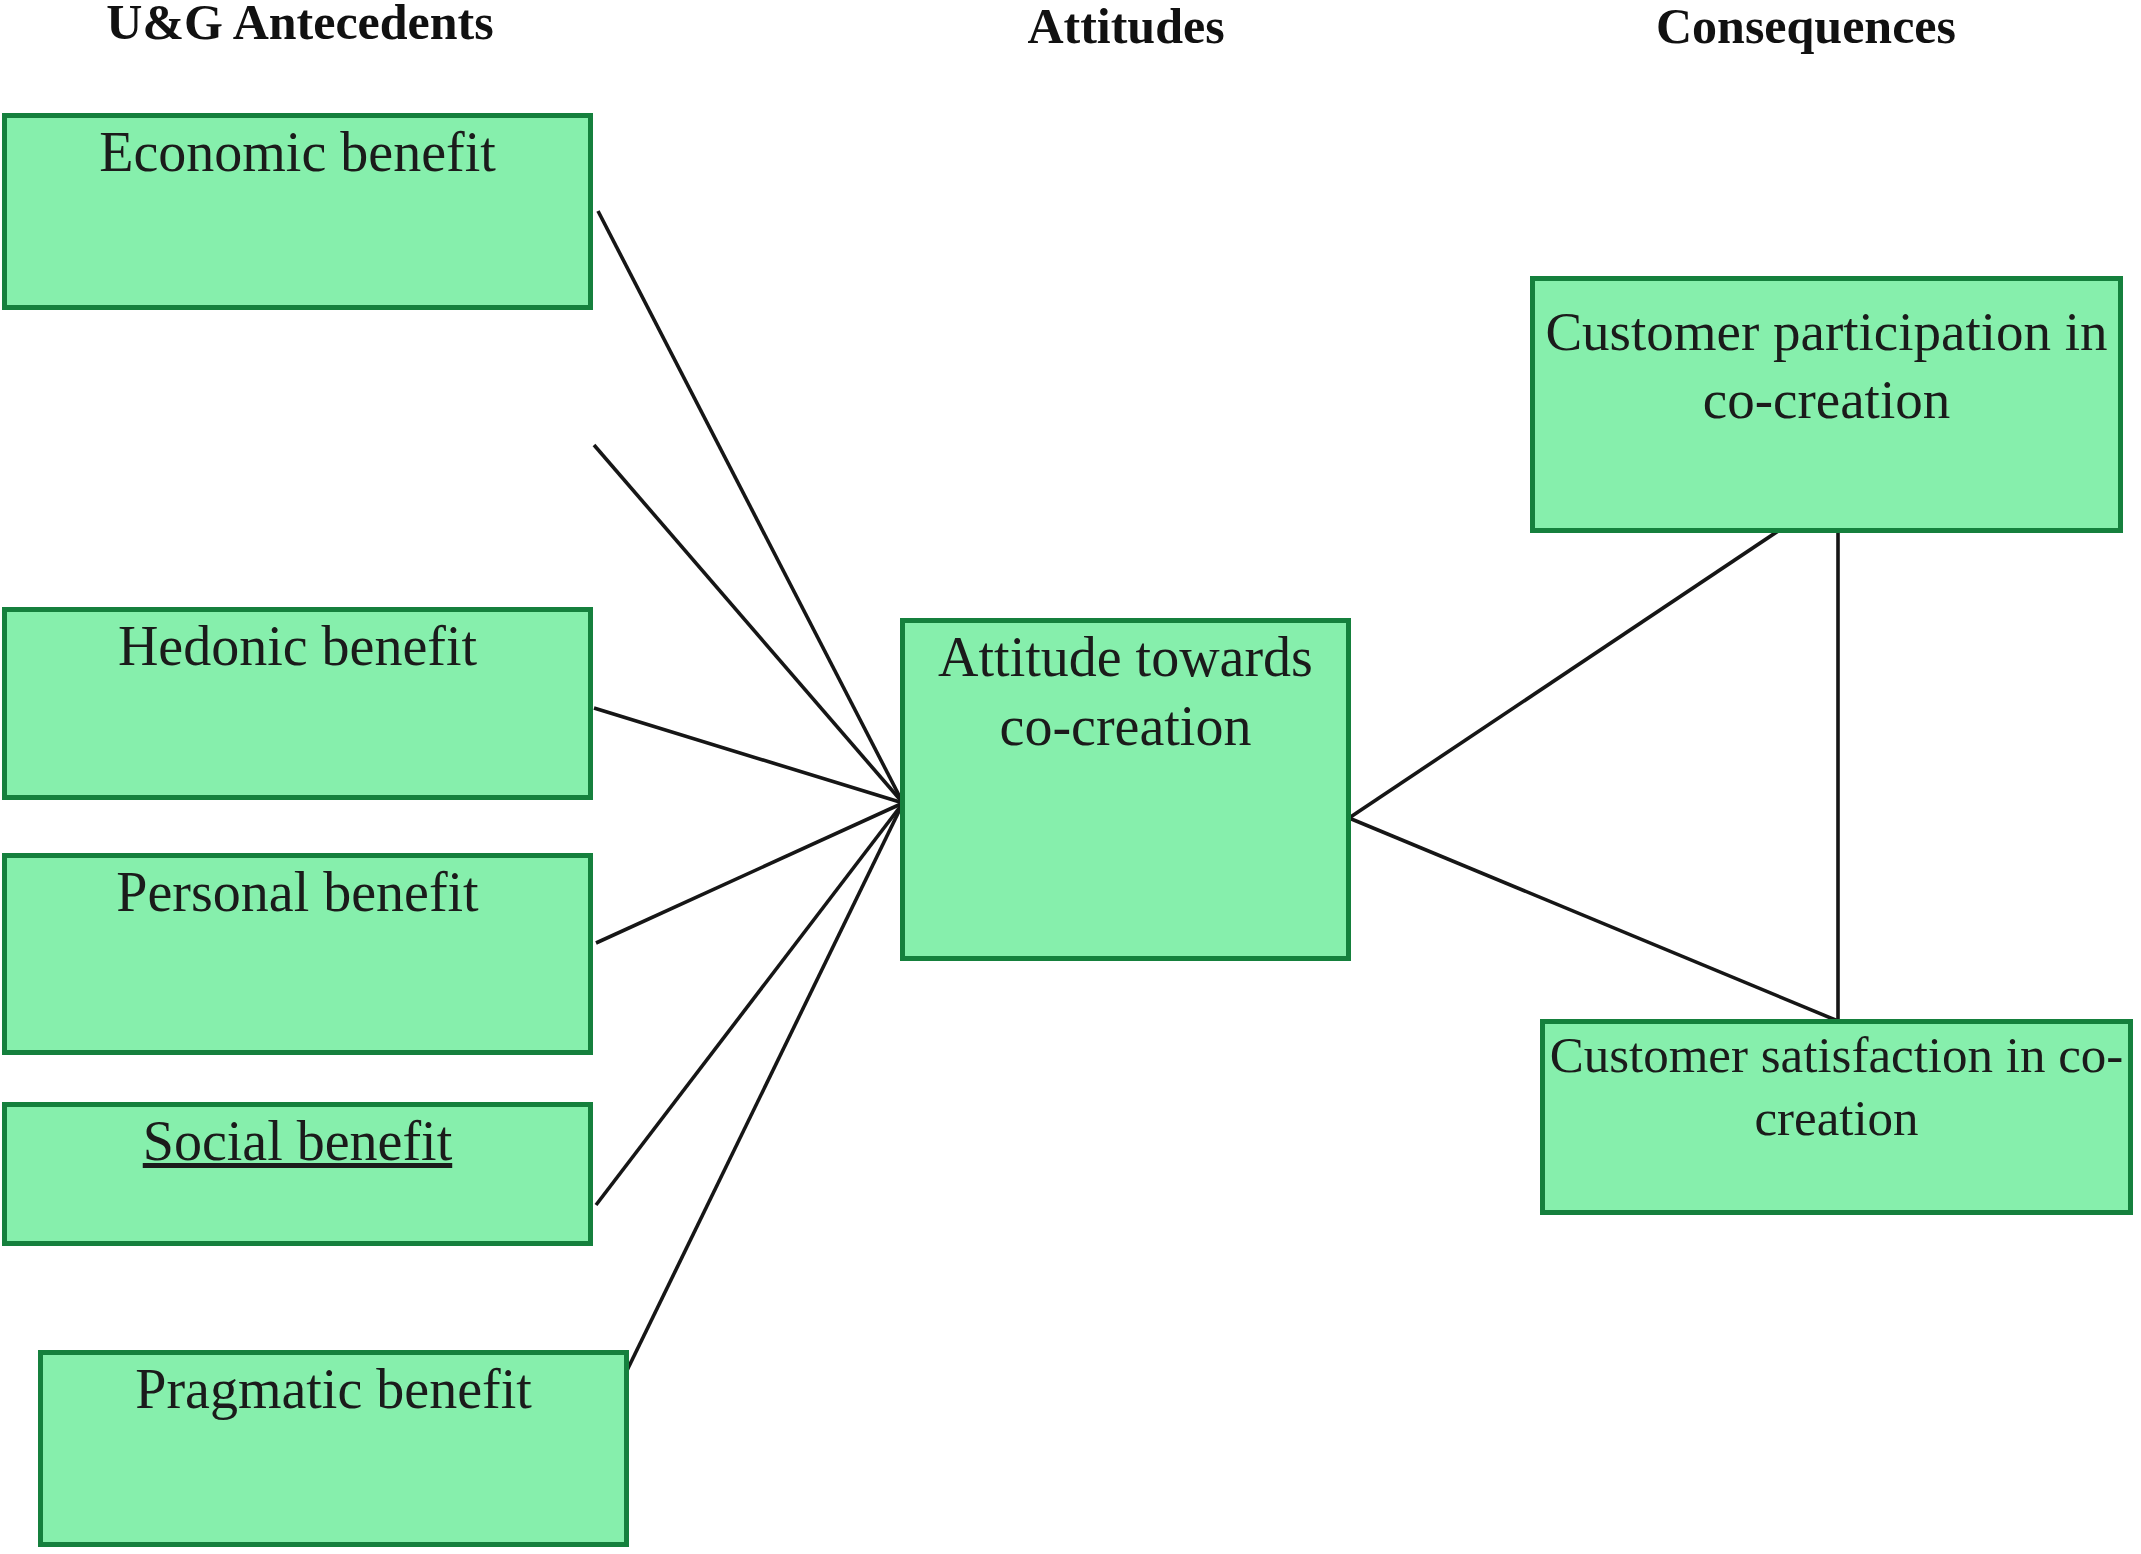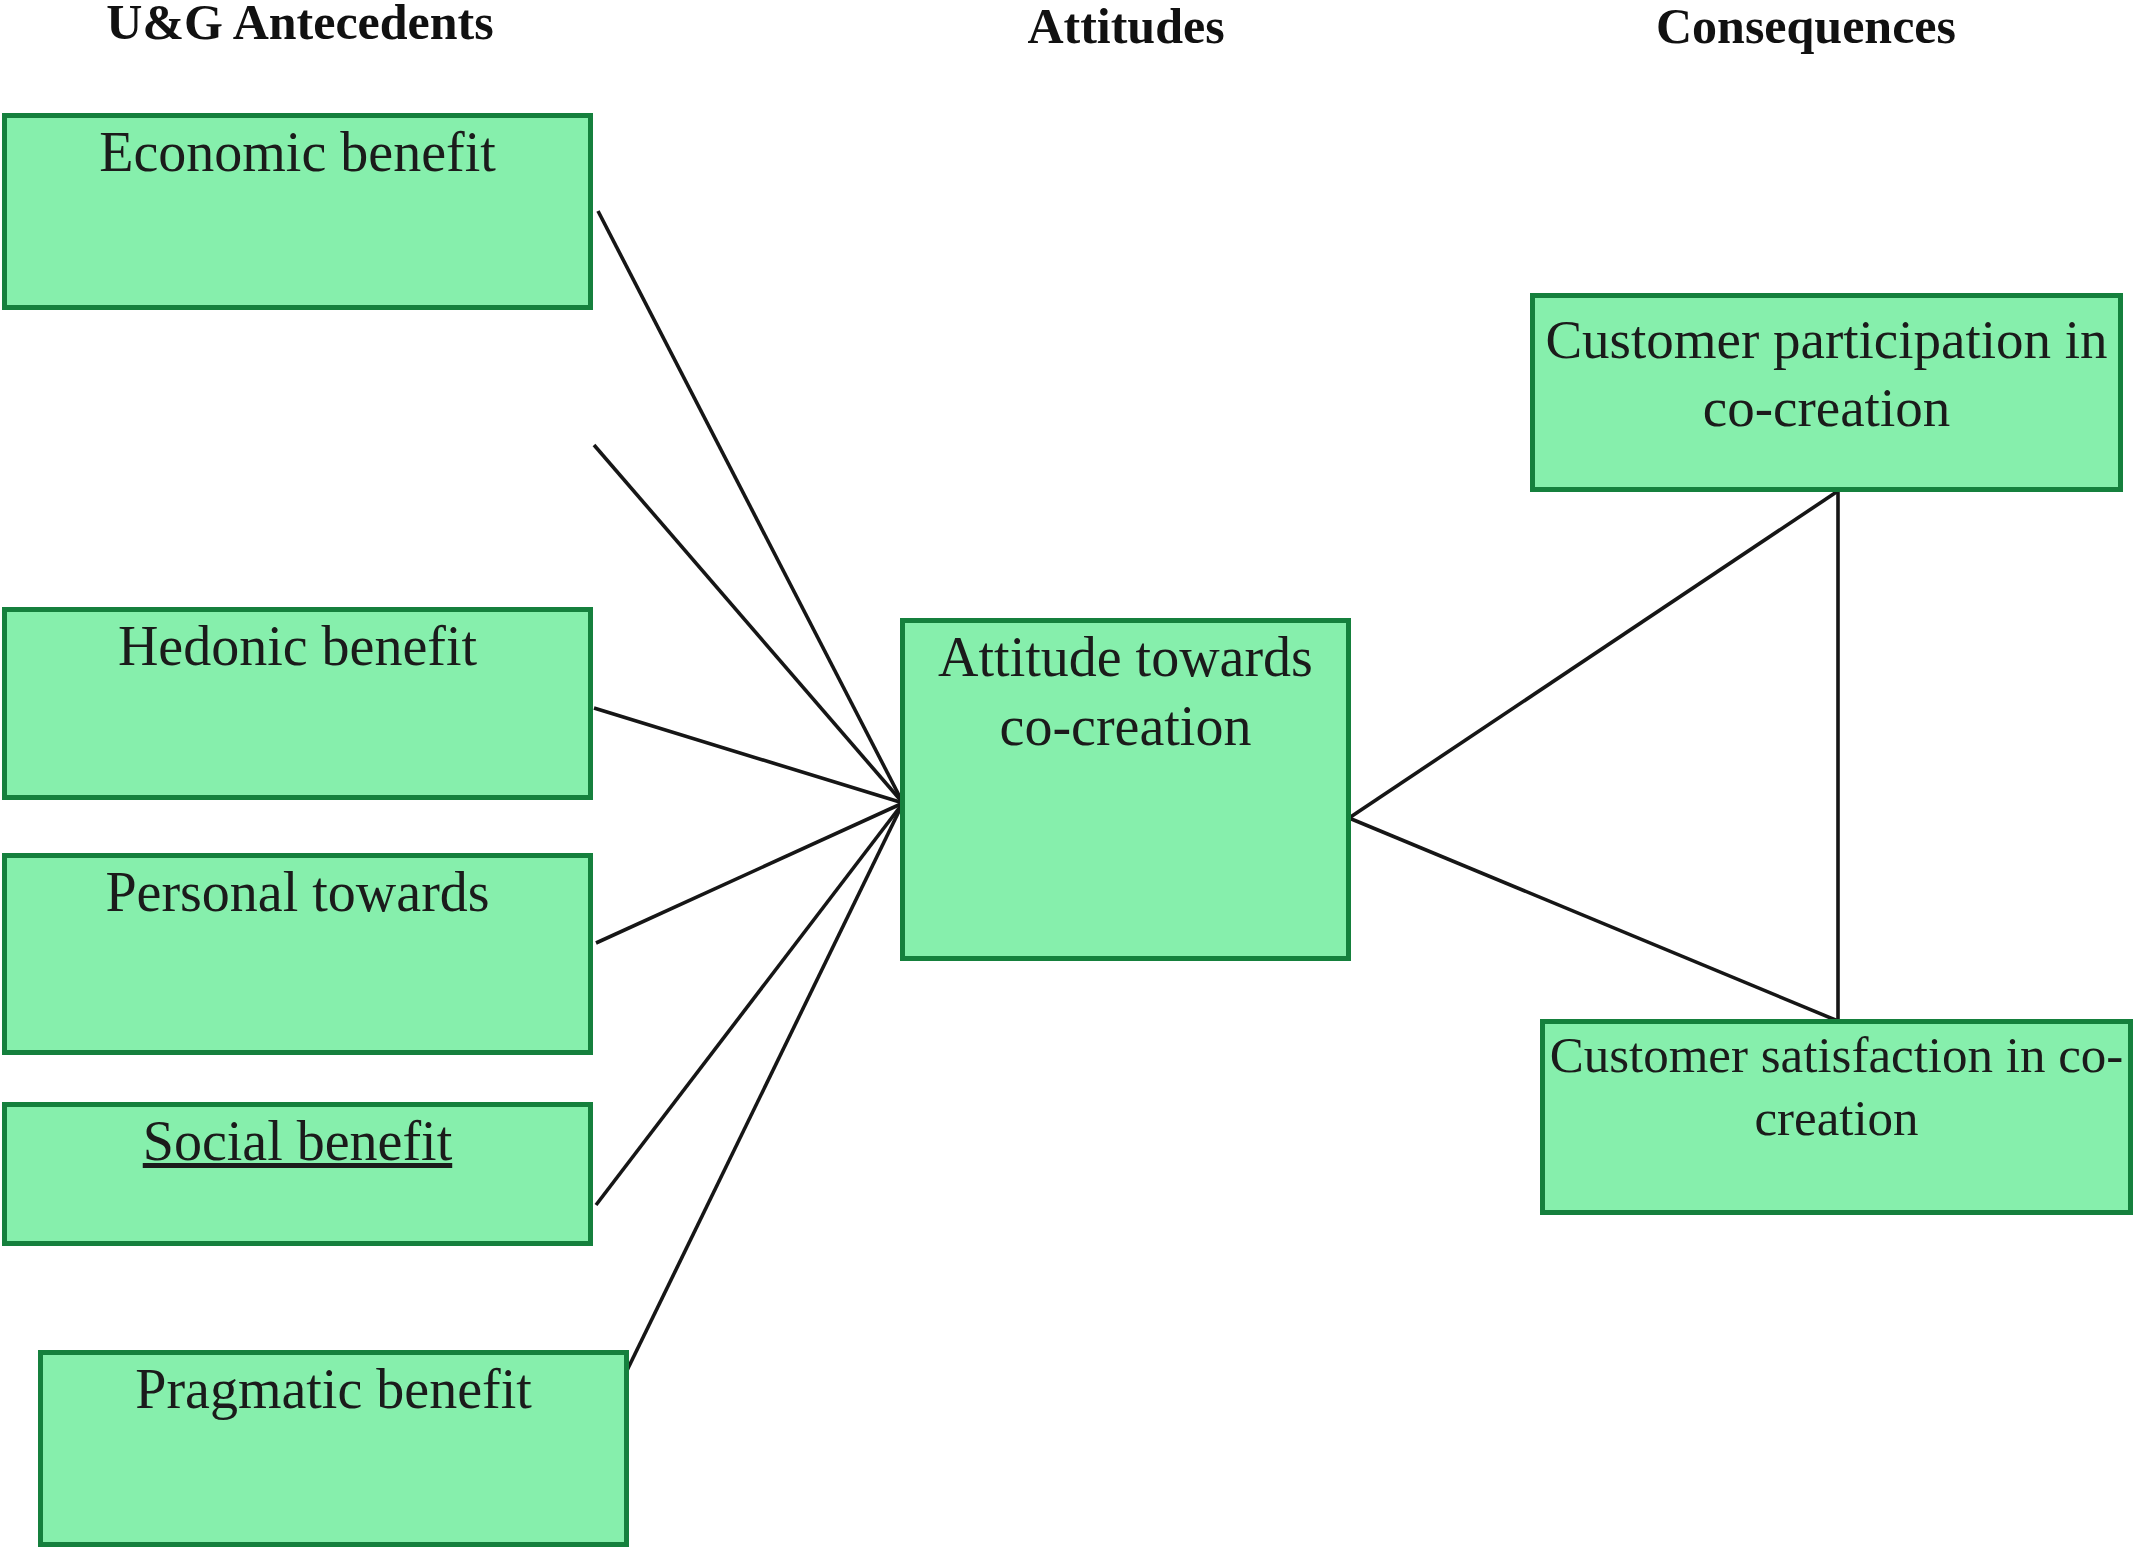--- a/index.html
+++ b/index.html
@@ -52,24 +52,24 @@
   #box-pragmatic { top: 1350px; height: 197px; margin-left: 36px; }
 
   
   #box-attitude {
     left: 900px; top: 618px;
     width: 451px; height: 343px;
   }
 
   
   #box-participation {
-    left: 1530px; top: 293px;
-    width: 593px; height: 199px;
+    left: 1530px; top: 276px;
+    width: 593px; height: 257px;
     font-size: 55px;
-    padding: 8px 2px;
+    padding: 17px 2px;
   }
   #box-satisfaction {
     left: 1540px; top: 1019px;
     width: 593px; height: 196px;
     font-size: 51px;
     padding: 0 2px;
   }
 
   #connector-svg {
     position: absolute;
@@ -104,21 +104,21 @@
     <line x1="1838" y1="491" x2="1838" y2="1021"></line>
   </svg>
 
   <div class="box left-box" id="box-economic">
     <span>Economic benefit</span>
   </div>
   <div class="box left-box" id="box-hedonic">
     <span>Hedonic benefit</span>
   </div>
   <div class="box left-box" id="box-personal">
-    <span>Personal towards</span>
+    <span>Personal benefit</span>
   </div>
   <div class="box left-box" id="box-social">
     <span>Social benefit</span>
   </div>
   <div class="box left-box" id="box-pragmatic">
     <span>Pragmatic benefit</span>
   </div>
 
   <div class="box" id="box-attitude">
     <span>Attitude towards co-creation</span>

